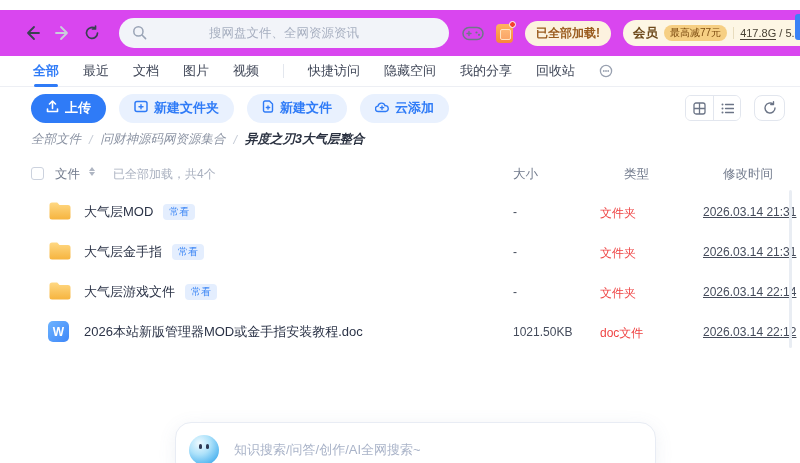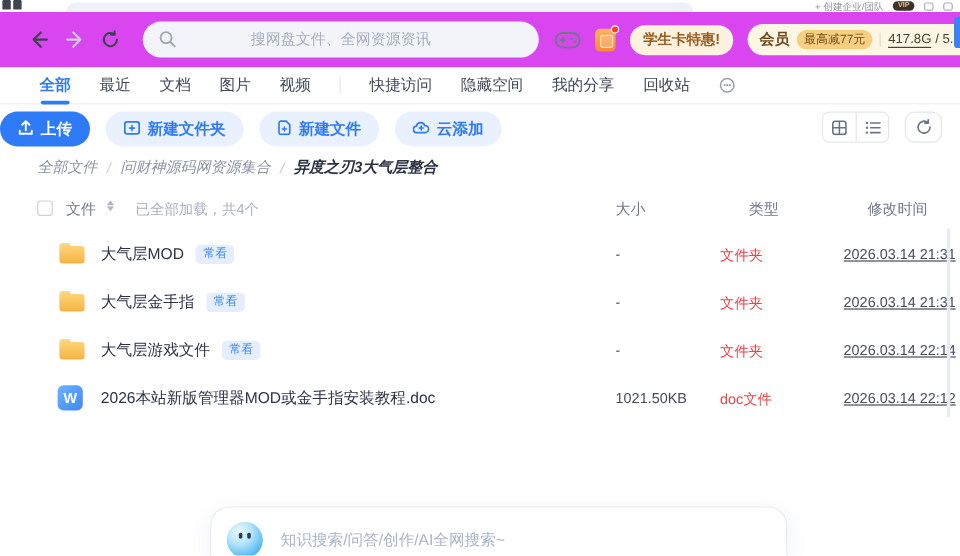--- a/index.html
+++ b/index.html
@@ -48,21 +48,21 @@
   .tabs { position:absolute; top:56px; left:0; right:0; height:31px; border-bottom:1px solid #edeff4;
     display:flex; align-items:center; gap:24px; padding-left:33px; font-size:13px; color:#3f4657; }
   .tab { position:relative; height:31px; line-height:29px; white-space:nowrap; }
   .tab.active { color:#2f7bf7; font-weight:700; }
   .tab.active::after { content:""; position:absolute; left:50%; margin-left:-12px; bottom:0;
     width:24px; height:3px; border-radius:2px; background:#2f7bf7; }
   .tab-divider { width:1px; height:14px; background:#e3e7ee; }
 
   
   .actions { position:absolute; top:93px; left:0; right:0; height:30px;
-    display:flex; align-items:flex-start; gap:13px; }
+    display:flex; align-items:center; gap:13px; padding-left:31px; }
   .btn { height:29px; padding:0 15px; border-radius:15px; border:none; font-size:13px; font-weight:700;
     display:flex; align-items:center; gap:6px; font-family:inherit; white-space:nowrap; }
   .btn-primary { background:#2f7bf7; color:#fff; }
   .btn-light { background:#e9f1fe; color:#2f7bf7; }
   .view-tools { margin-left:auto; margin-right:15px; display:flex; align-items:center; gap:13px; }
   .seg { display:flex; border:1px solid #e2e6ee; border-radius:6px; overflow:hidden; }
   .seg-btn { width:27px; height:24px; display:flex; align-items:center; justify-content:center; background:#fff; border:none; }
   .seg-btn + .seg-btn { border-left:1px solid #e2e6ee; }
   .refresh-btn { width:31px; height:26px; border:1px solid #e2e6ee; border-radius:8px; background:#fff;
     display:flex; align-items:center; justify-content:center; }
@@ -109,33 +109,20 @@
   .mascot::before, .mascot::after { content:""; position:absolute; top:9px; width:3px; height:5px;
     border-radius:2px; background:#2d3a55; }
   .mascot::before { left:10px; } .mascot::after { left:17px; }
   .ai-ph { font-size:13px; color:#a9b3c8; }
 </style>
 </head>
 <body>
 
 <div class="app">
 
-  <div class="topstrip">
-    <div class="win-logo">
-        <i></i>
-        <i></i>
-      </div>
-    <div class="chrome-tab"></div>
-    <div class="strip-right">
-      <span class="create-team">+ 创建企业/团队</span>
-      <span class="vip-pill">VIP</span>
-      <span class="strip-ico"></span>
-      <span class="strip-ico"></span>
-    </div>
-  </div>
 
   <div class="toolbar">
     <span class="nav-ico">
       <svg width="17" height="16" viewBox="0 0 17 16">
           <path d="M10 2 L4 8 L10 14 M4 8 H15" stroke="#394150" stroke-width="1.8" fill="none" stroke-linecap="round" stroke-linejoin="round"></path>
         </svg>
     </span>
     <span class="nav-ico">
       <svg width="17" height="16" viewBox="0 0 17 16">
           <path d="M7 2 L13 8 L7 14 M13 8 H2" stroke="#c9cfda" stroke-width="1.8" fill="none" stroke-linecap="round" stroke-linejoin="round"></path>
@@ -160,21 +147,21 @@
         <svg width="22" height="17" viewBox="0 0 22 17">
             <rect x="1" y="2.5" width="20" height="12" rx="6" stroke="#6f7888" stroke-width="1.5" fill="none"></rect>
             <path d="M7 6.5 v4 M5 8.5 h4" stroke="#6f7888" stroke-width="1.4" stroke-linecap="round"></path>
             <circle cx="14.5" cy="7.5" r="1.1" fill="#6f7888"></circle>
             <circle cx="17" cy="9.8" r="1.1" fill="#6f7888"></circle>
           </svg>
       </span>
       <span class="bag">
           <span class="dot"></span>
         </span>
-      <span class="student-pill">学生卡特惠!</span>
+      <span class="student-pill">已全部加载!</span>
       <div class="member-pill">
         <span class="member-label">会员</span>
         <span class="member-discount">最高减77元</span>
         <span class="member-sep"></span>
         <span class="member-storage"><span class="used">417.8G</span><span> / </span><span>5.0T</span></span>
 
       </div>
 
     </div>
   </div>

